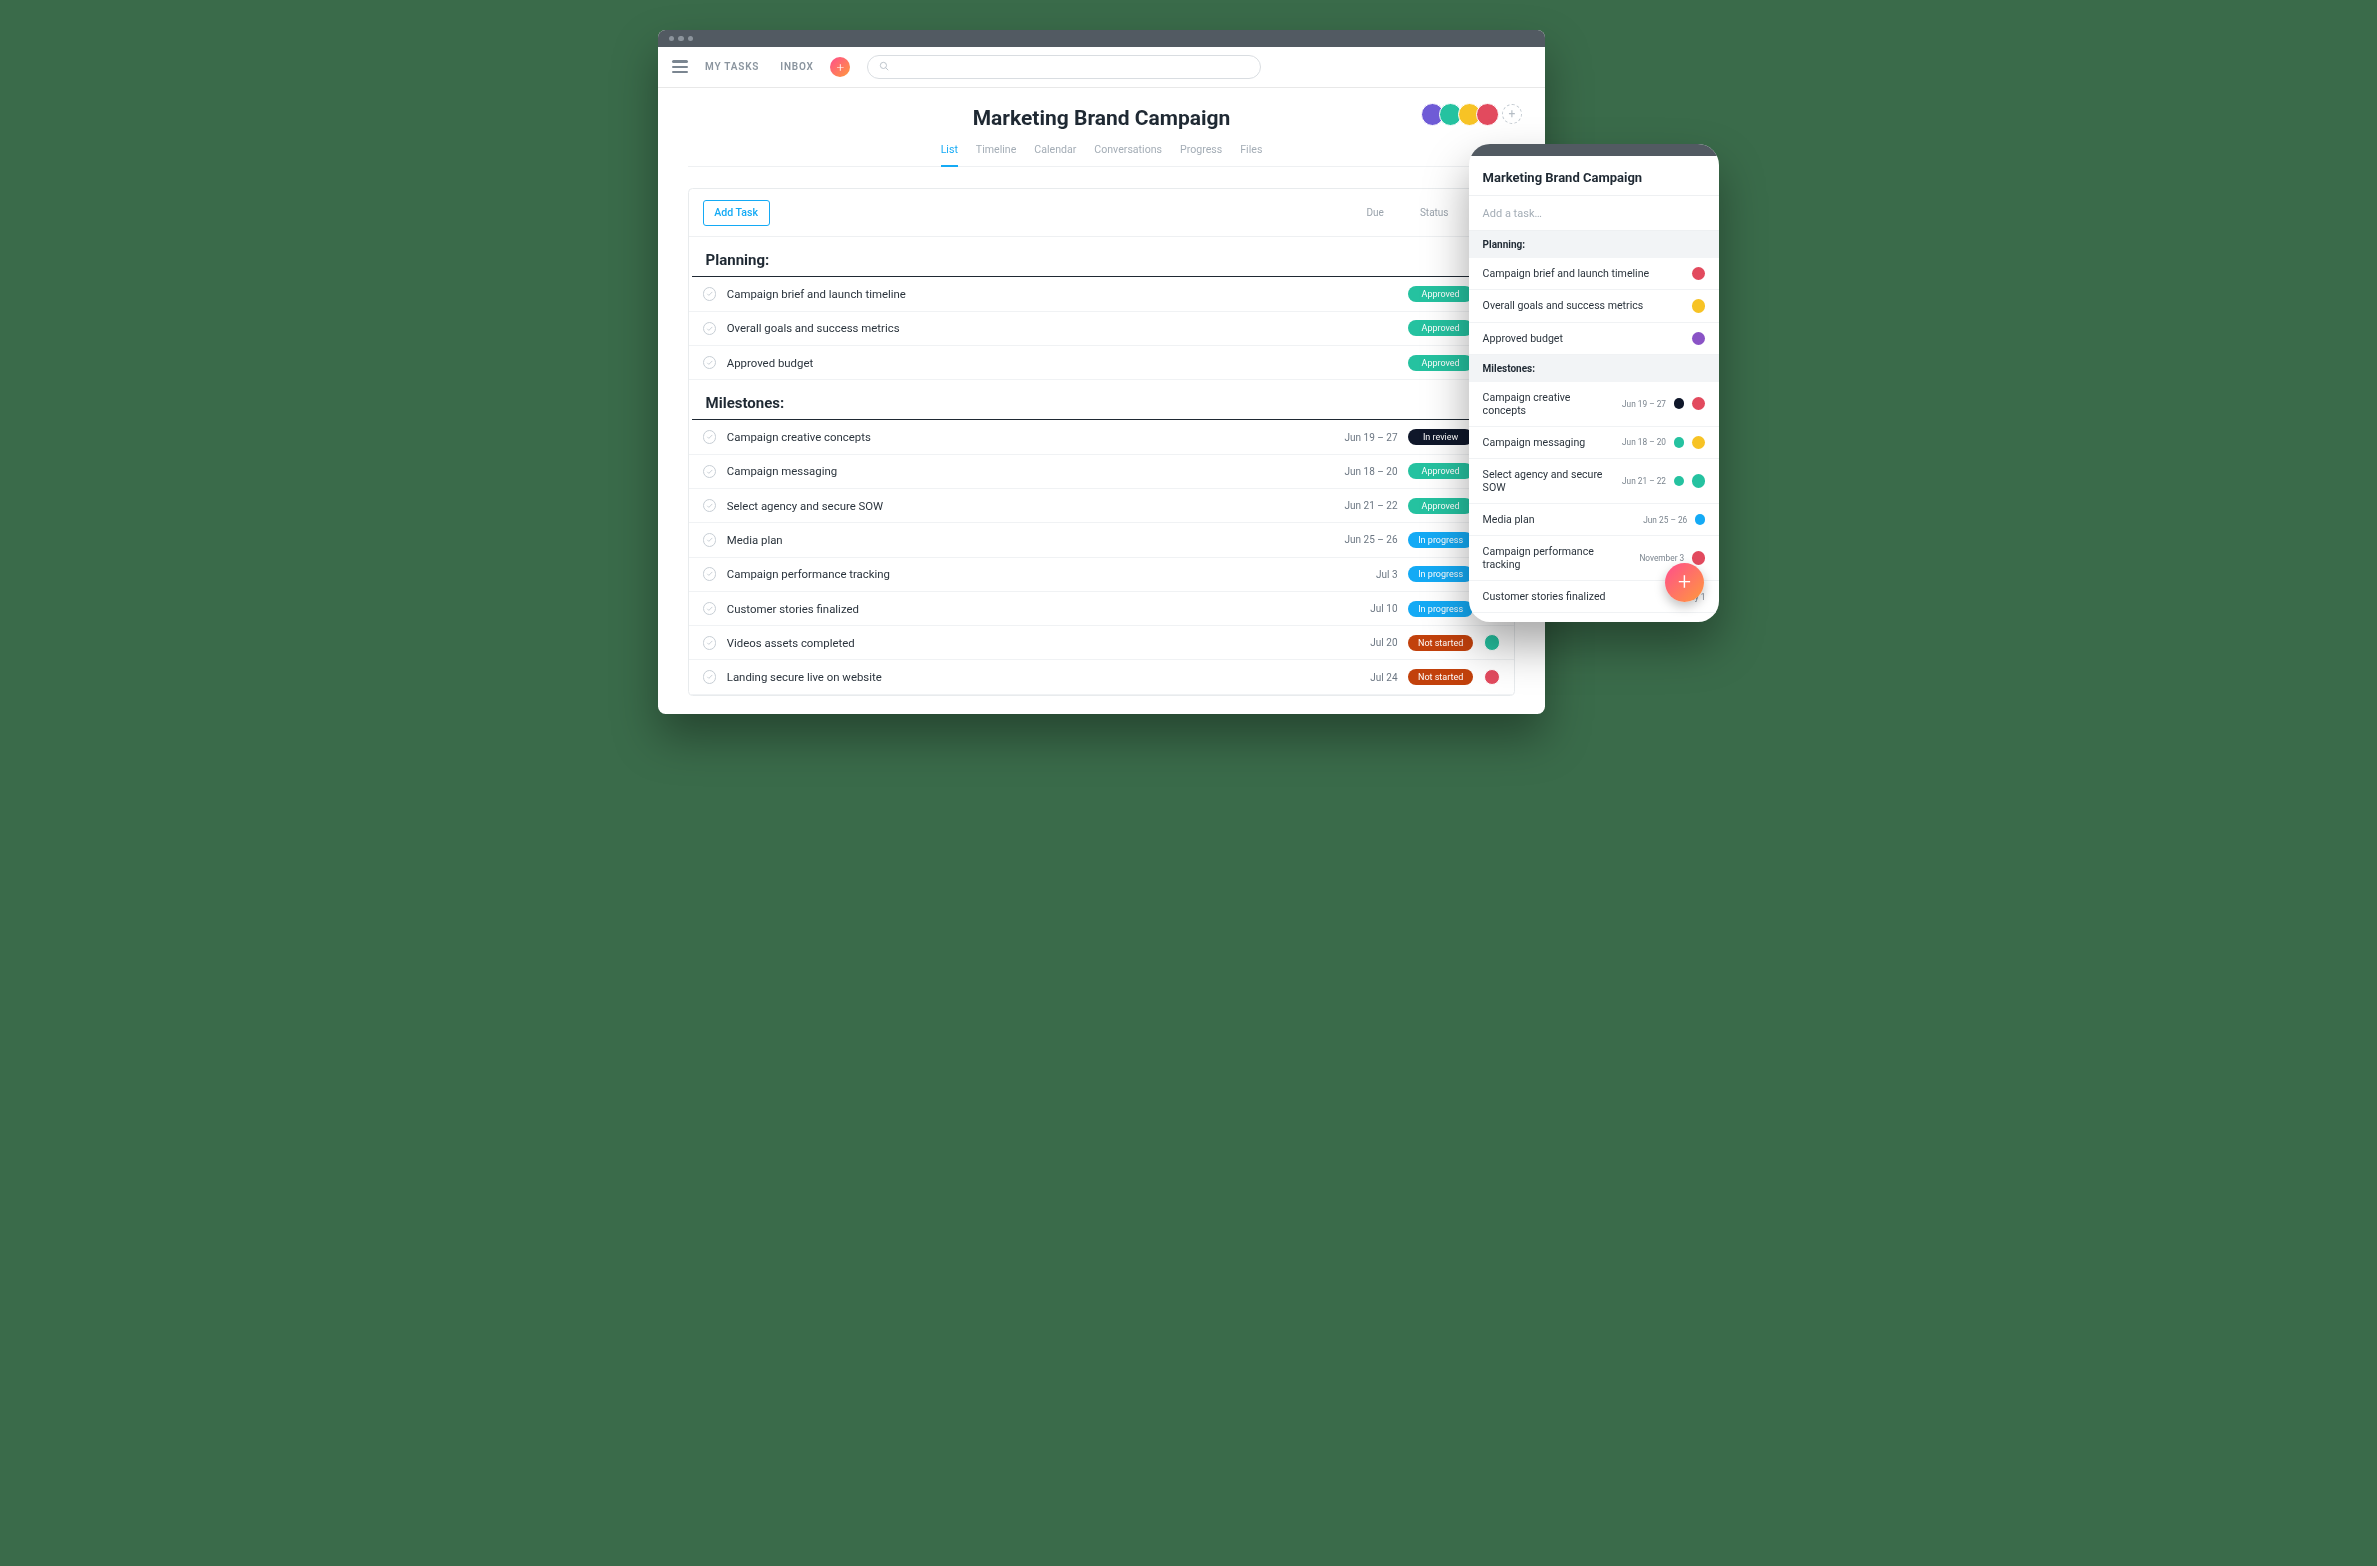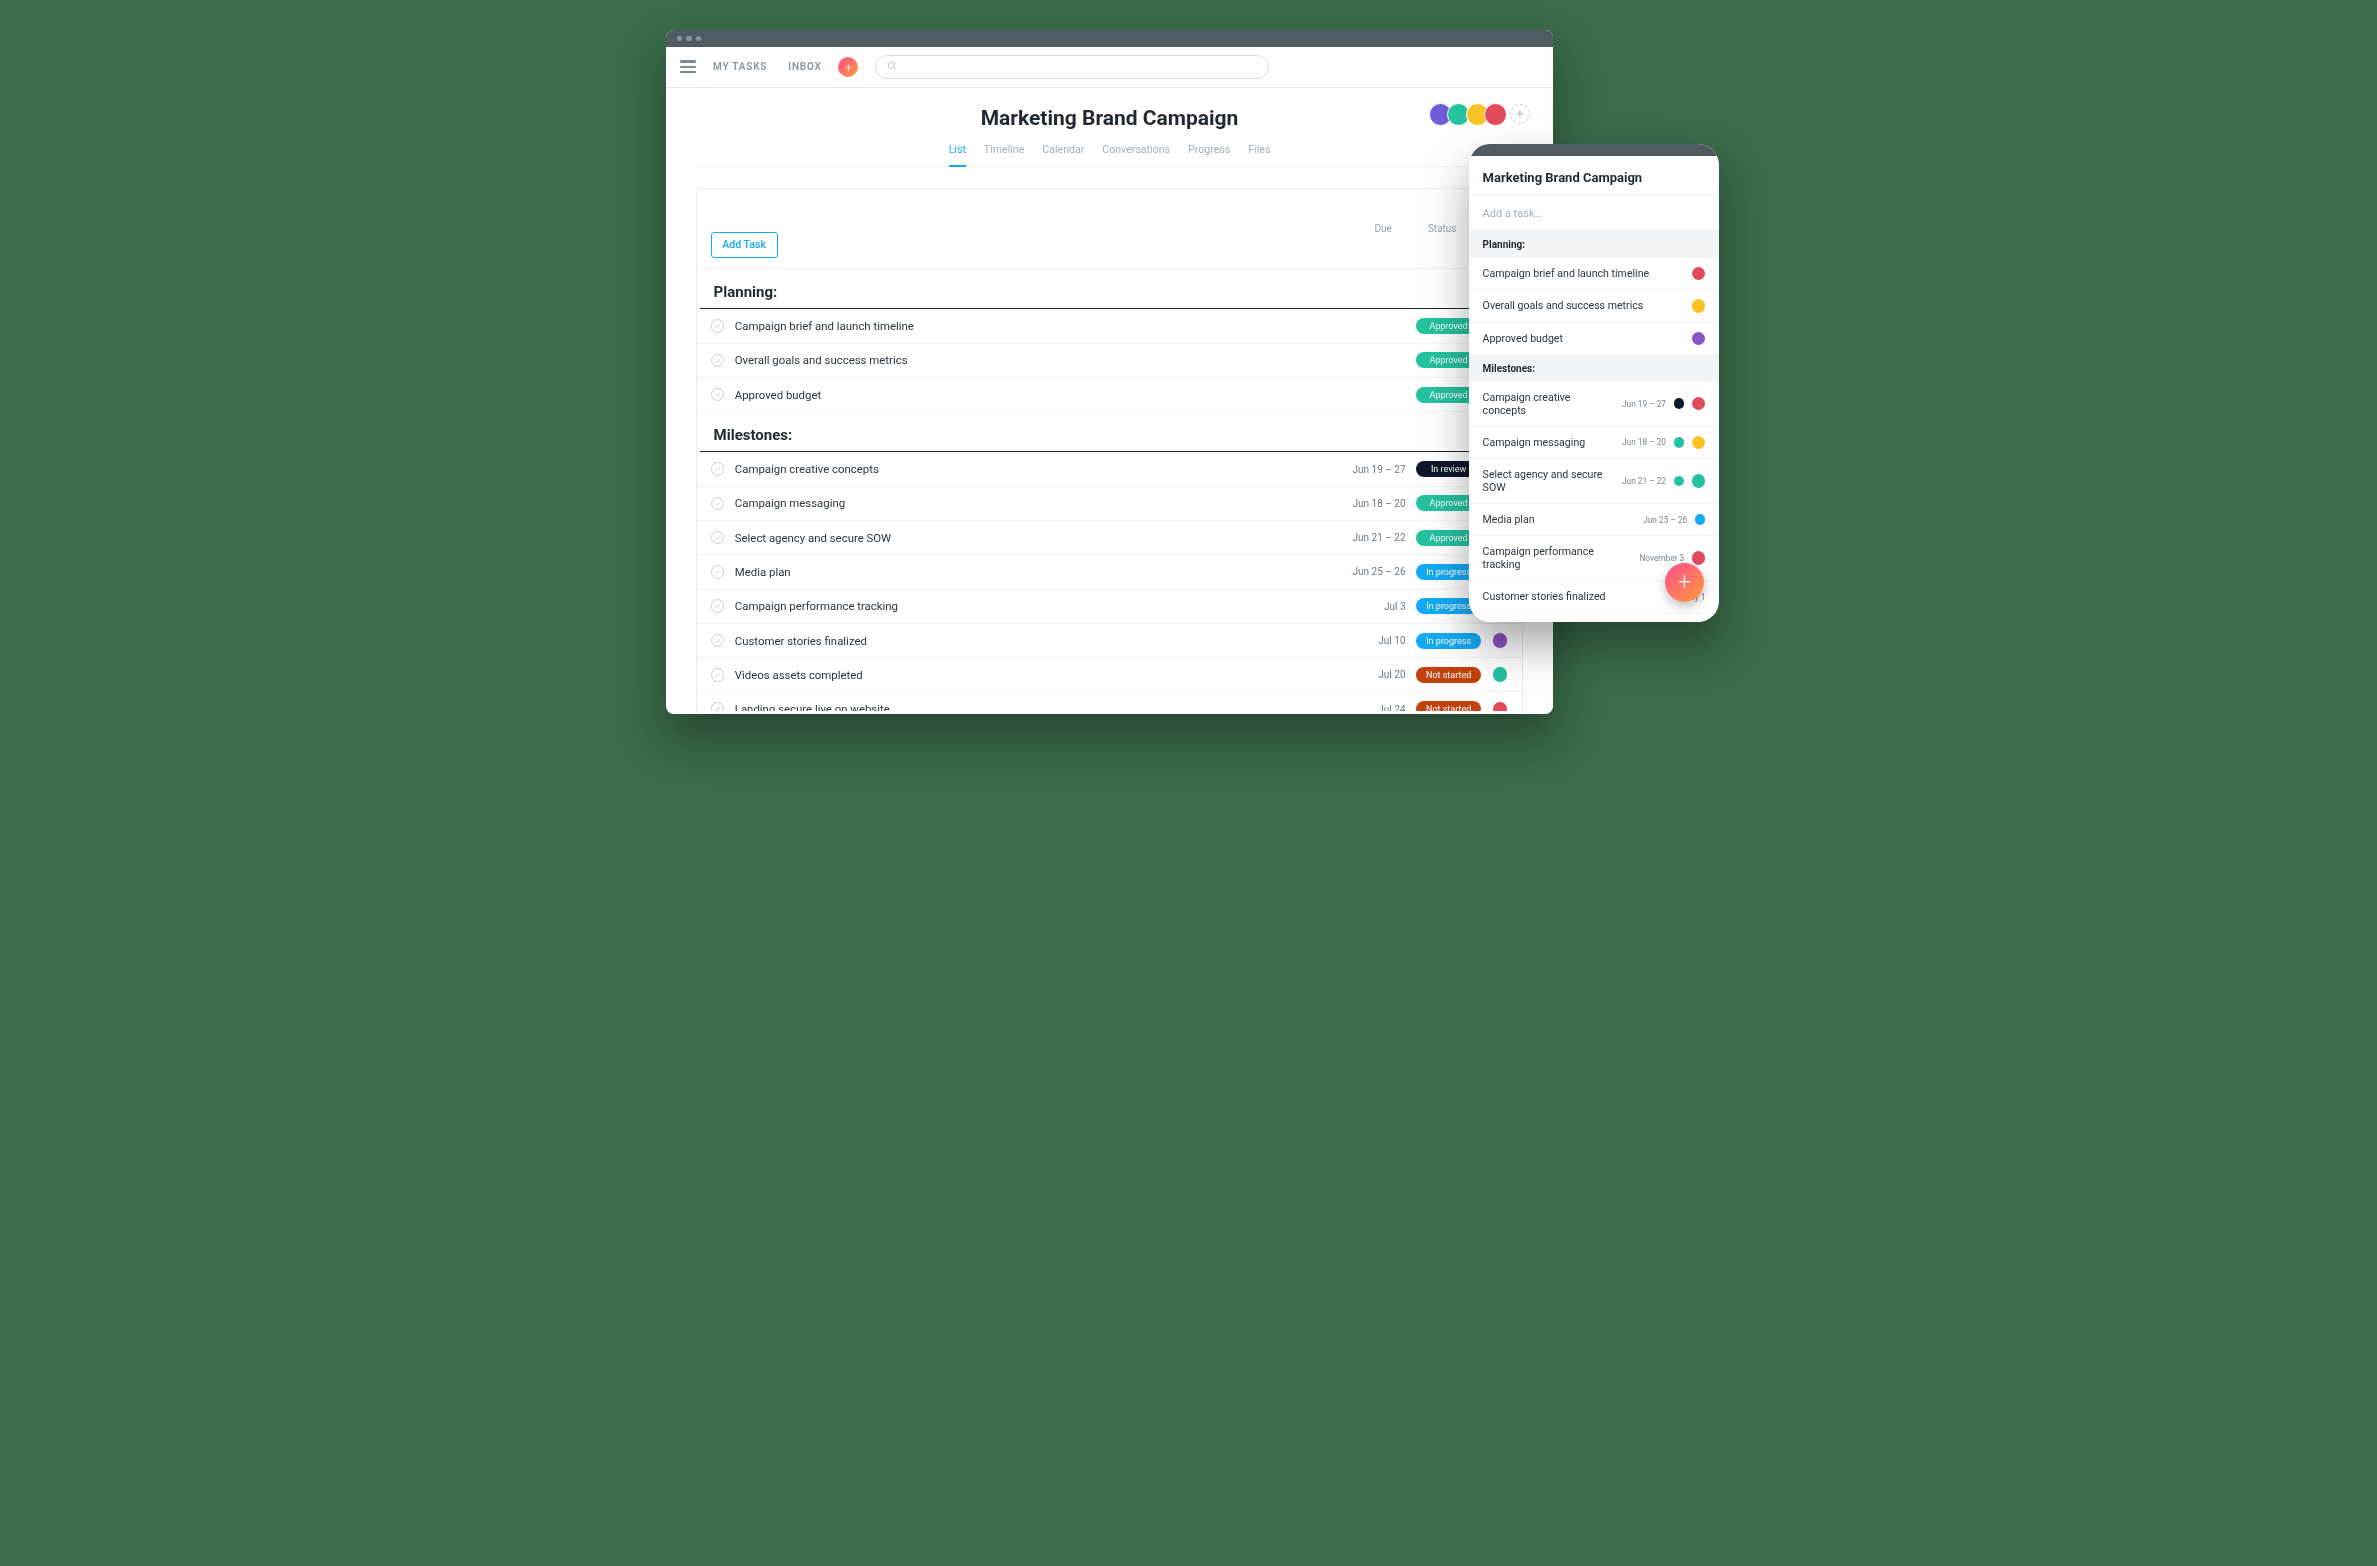--- a/index.html
+++ b/index.html
@@ -2,21 +2,21 @@
 <html style="font-size:12px"><head>
 <meta charset="utf-8">
 <style>
   * { box-sizing: border-box; margin: 0; padding: 0; font-family: -apple-system, BlinkMacSystemFont, "Segoe UI", Roboto, Helvetica, Arial, sans-serif; }
   body { background: #3a6b4a; padding: 30px 45px; }
 
   .stage { position: relative; width: 1061px; height: 728px; margin: auto; }
 
   
   .desktop {
-    position: absolute; top: 0; left: 8px; width: 887px; height: 684px;
+    position: absolute; top: 0; left: 0; width: 887px; height: 684px;
     background: #fff; border-radius: 7.6px; overflow: hidden;
     box-shadow: 0 23px 45px rgba(0,0,0,.35);
   }
   .win-titlebar { height: 16.7px; background: #525a62; display:flex; align-items:center; padding-left:10.6px; gap:4.5px;}
   .win-dot { width:5.3px; height:5.3px; border-radius:50%; background:#8c949c; }
 
   .topbar { height:41px; border-bottom:0.8px solid #e8e8e8; display:flex; align-items:center; padding:0 13.6px; gap:16.7px;}
   .hamburger { display:flex; flex-direction:column; gap:3px; }
   .hamburger span{ width:16.7px; height:2.3px; background:#7b8691; border-radius:1.5px;}
   .topnav { display:flex; gap:21px; }
@@ -40,21 +40,21 @@
   .tab.active { color:#14aaf5; border-bottom:2.3px solid #14aaf5; margin-bottom:-0.8px; font-weight:400;}
 
   .members { position:absolute; right:23px; top:15px; display:flex; align-items:center; gap:-4.5px;}
   .avatar { width:23px; height:23px; border-radius:50%; border:1.5px solid #fff; margin-left:-4.5px; display:inline-flex; align-items:center; justify-content:center; color:#fff; font-size:9px; font-weight:600;}
   .avatar.sm{ width:16.7px; height:16.7px; font-size:7.6px; margin:0;}
   .add-member { width:20px; height:20px; border-radius:50%; border:0.8px dashed #c0c8cf; display:inline-flex; align-items:center; justify-content:center; color:#b4bcc4; margin-left:3px; font-size:12px;}
 
   .content { padding:21px 30px; overflow:auto; height: calc(100% - 16.7px - 41px - 83px); }
   .list-card { border:0.8px solid #e8ebed; border-radius:4.5px; background:#fff; }
   .list-card-head { display:flex; align-items:center; padding:10.6px 13.6px; border-bottom:0.8px solid #eef0f2;}
-  .btn-add-task { border:0.8px solid #14aaf5; color:#14aaf5; background:#fff; font-size:10.6px; padding:5.3px 10.6px; border-radius:3px; font-weight:500;margin-top:32px;}
+  .btn-add-task { border:0.8px solid #14aaf5; color:#14aaf5; background:#fff; font-size:10.6px; padding:5.3px 10.6px; border-radius:3px; font-weight:500;}
   .col-header { margin-left:auto; display:flex; align-items:center; gap:36px; color:#9aa3ac; font-size:10px; padding-right:4.5px;}
   .col-header svg{ width:11.4px; height:11.4px;}
 
   .section-title { font-size:15px; font-weight:700; color:#1f2933; padding:13.6px 13.6px 7.6px; border-bottom:0.8px solid #1f2933; margin:0 3px;}
   .task-row { display:flex; align-items:center; padding:8.3px 13.6px; border-bottom:0.8px solid #f0f2f4; gap:10.6px;}
   .check { width:13.6px; height:13.6px; border:1.1px solid #c7ced5; border-radius:50%; display:flex; align-items:center; justify-content:center; color:#c7ced5;}
   .check svg{ width:7.6px; height:7.6px;}
   .task-name { font-size:11.4px; color:#2b343d; flex:1;}
   .task-due { font-size:10px; color:#6b7682; width:68px; text-align:right;}
   .pill { font-size:9px; color:#fff; padding:3px 7.6px; border-radius:9px; min-width:65px; text-align:center; white-space:nowrap;}

